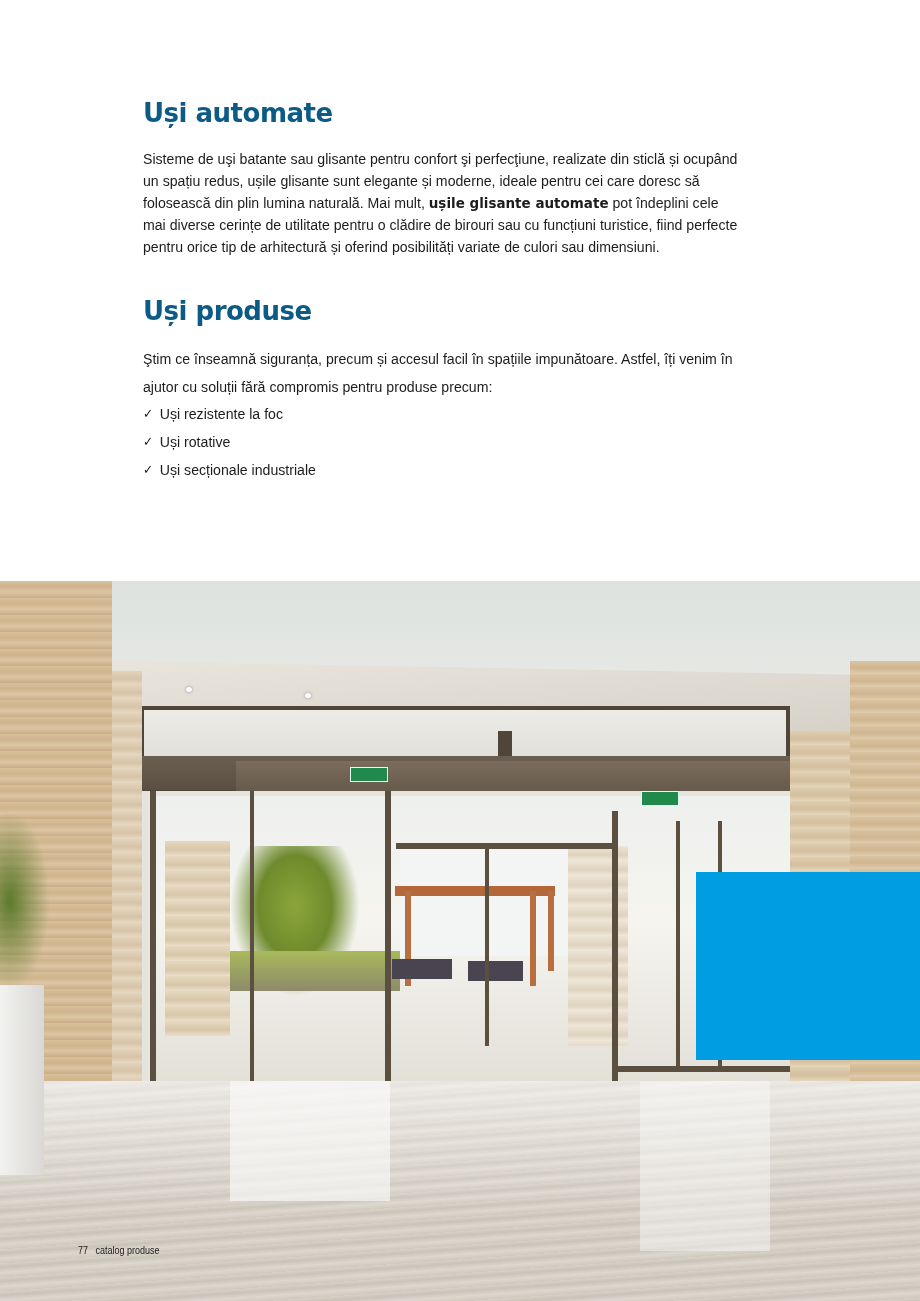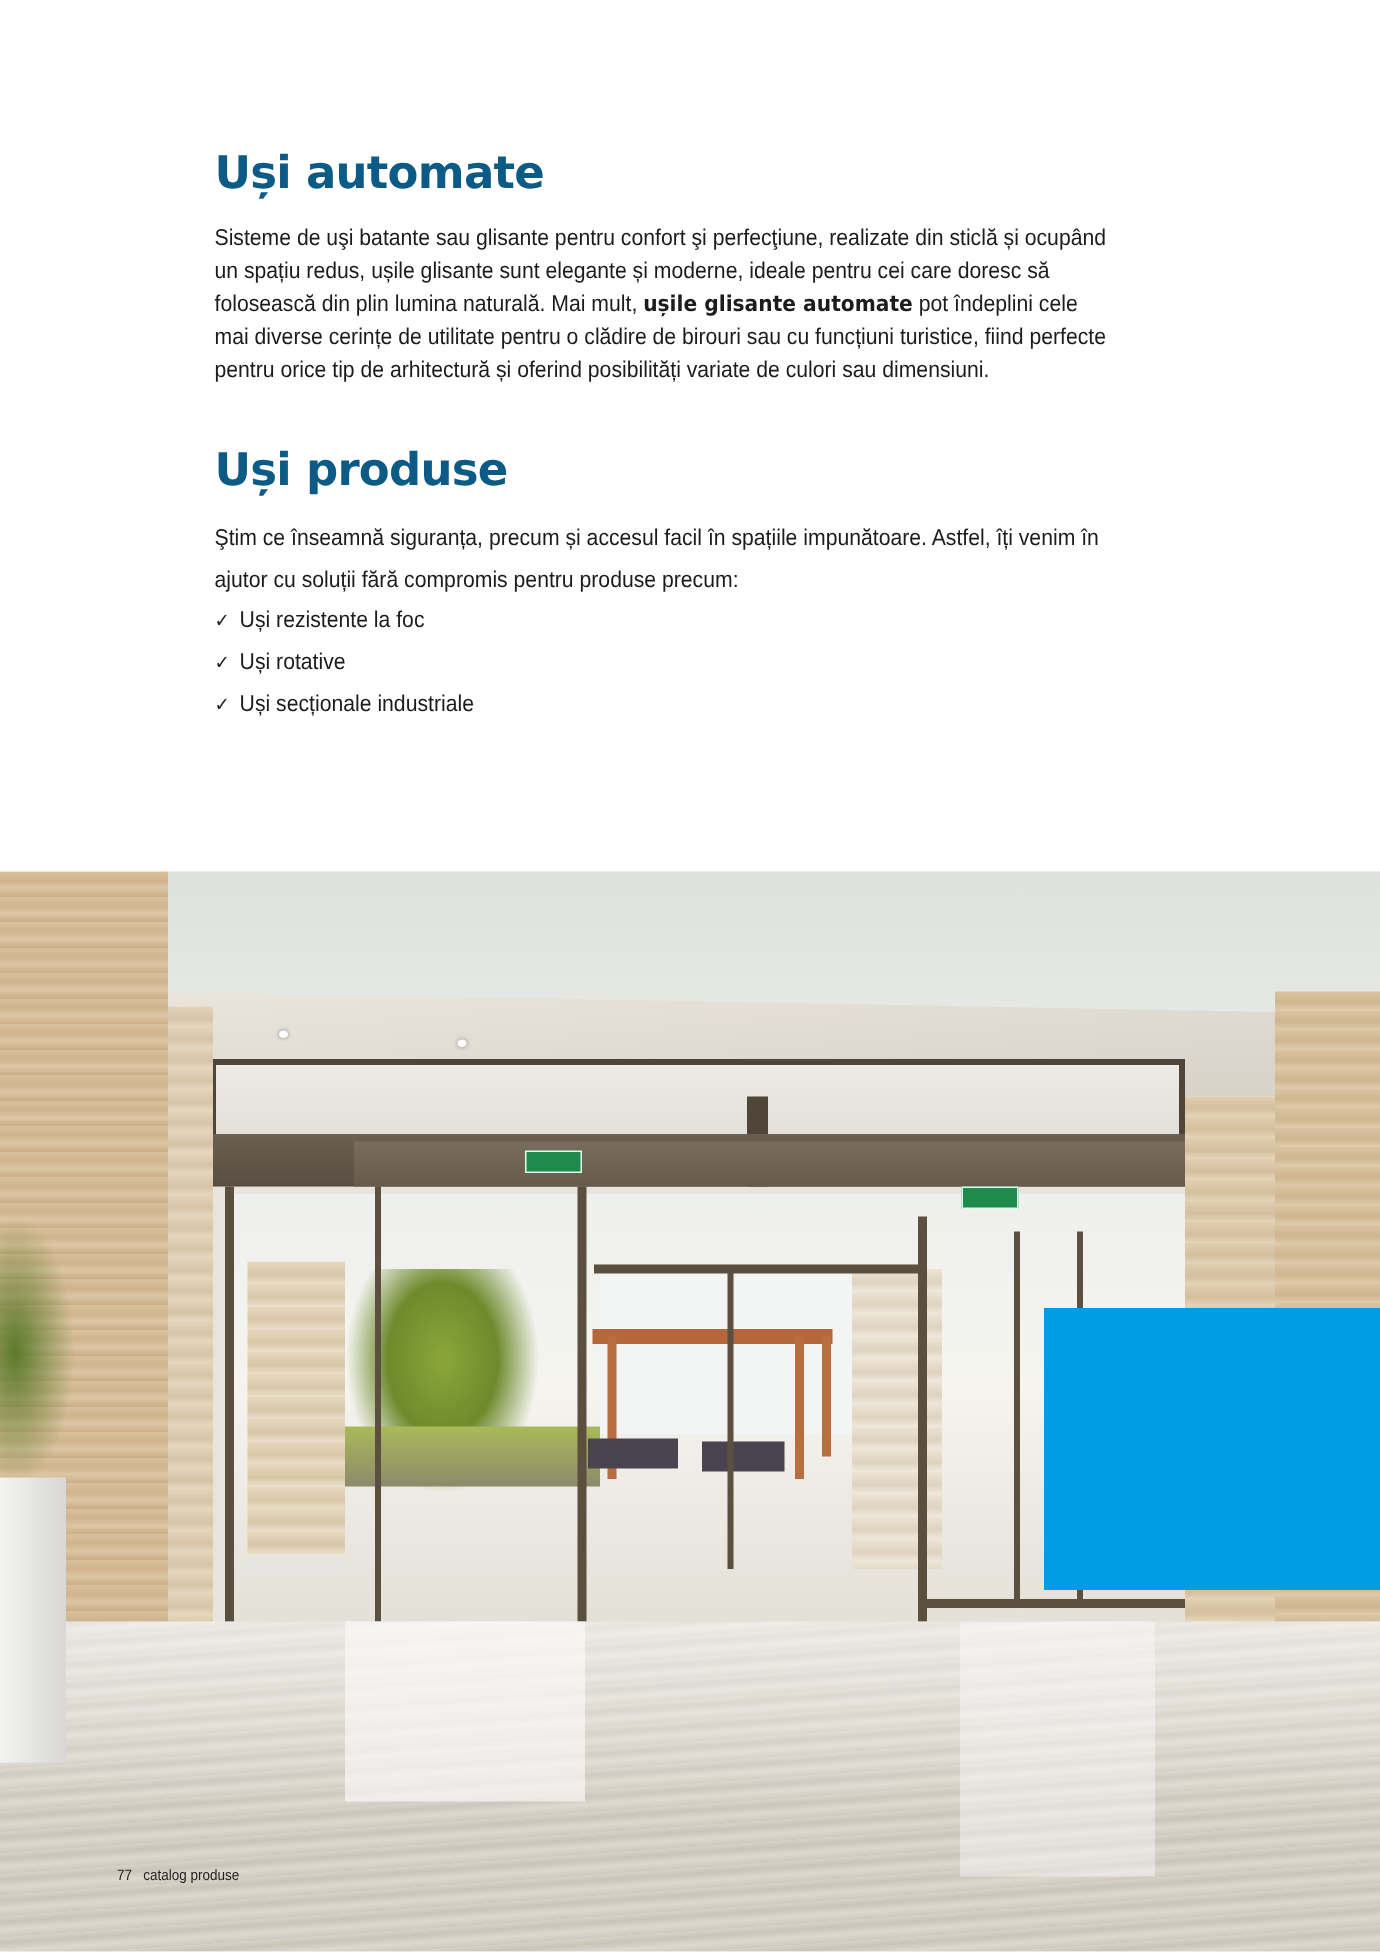--- a/index.html
+++ b/index.html
@@ -6,21 +6,21 @@
   body {
     width: 920px; height: 1301px; position: relative; overflow: hidden;
     background: #ffffff;
     font-family: "Liberation Sans", "DejaVu Sans", sans-serif;
     color: #1a1a1a;
   }
   .text-area { position: absolute; left: 143px; top: 0; width: 600px; }
   .h1 {
     position: absolute; left: 0; margin: 0;
     font-family: "DejaVu Sans", sans-serif; font-weight: bold;
-    font-size: 30px; letter-spacing: -0.5px; color: #0c5a86; white-space: nowrap;
+    font-size: 26px; letter-spacing: -0.5px; color: #0c5a86; white-space: nowrap;
   }
   .h1.auto { top: 98px; }
   .h1.spec { top: 296px; }
   .para {
     position: absolute; left: 0; margin: 0;
     font-family: "Liberation Sans", sans-serif;
     font-size: 15.2px; line-height: 22px; color: #1c1c1c;
     transform: scaleX(0.93); transform-origin: left top;
   }
   .para.p1 { top: 148px; width: 640px; }

